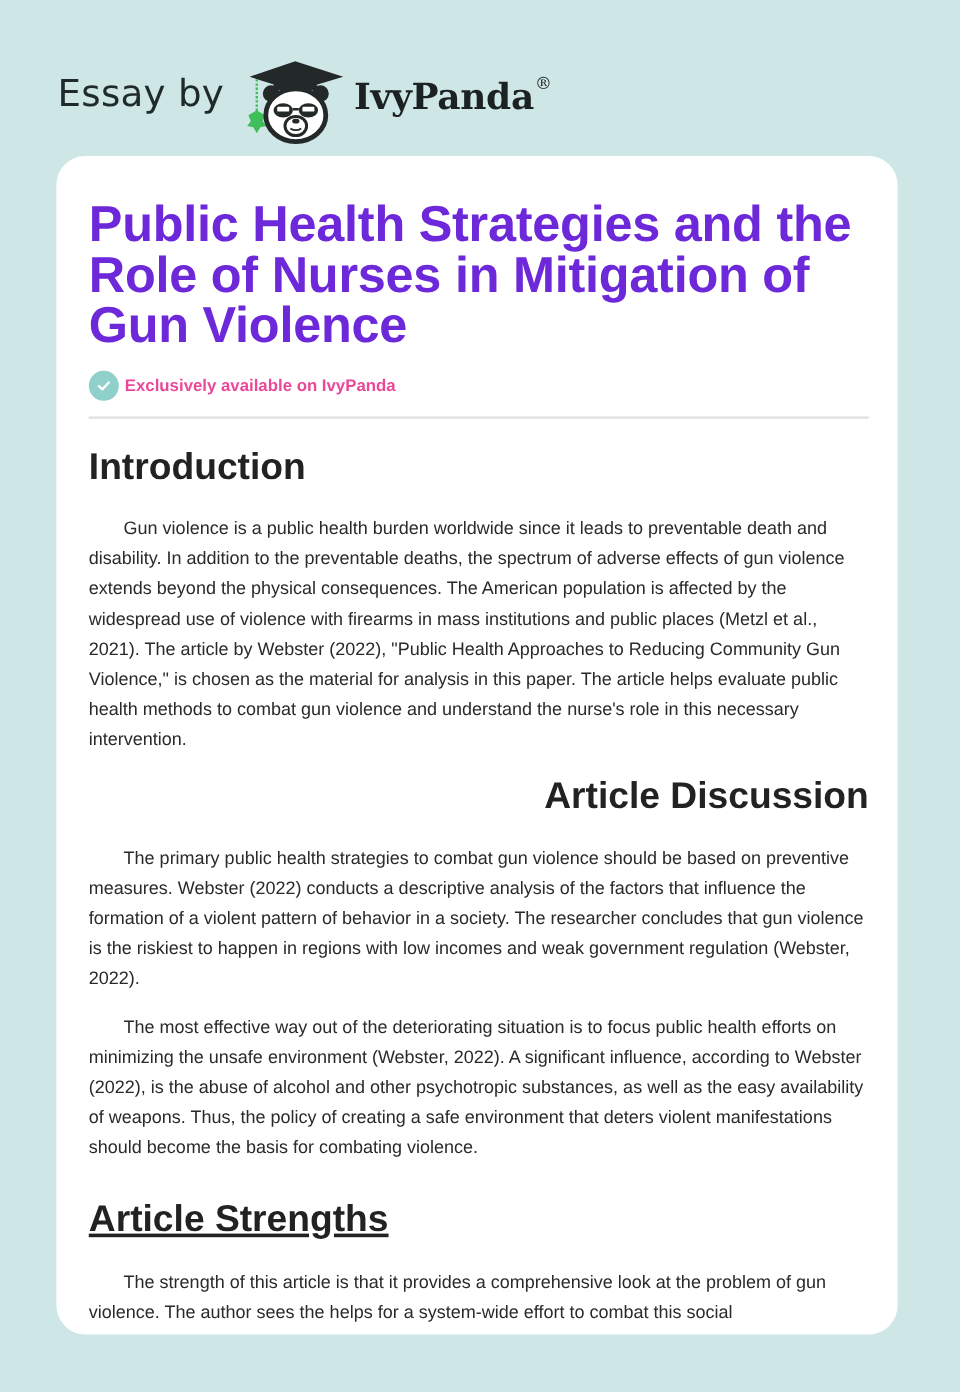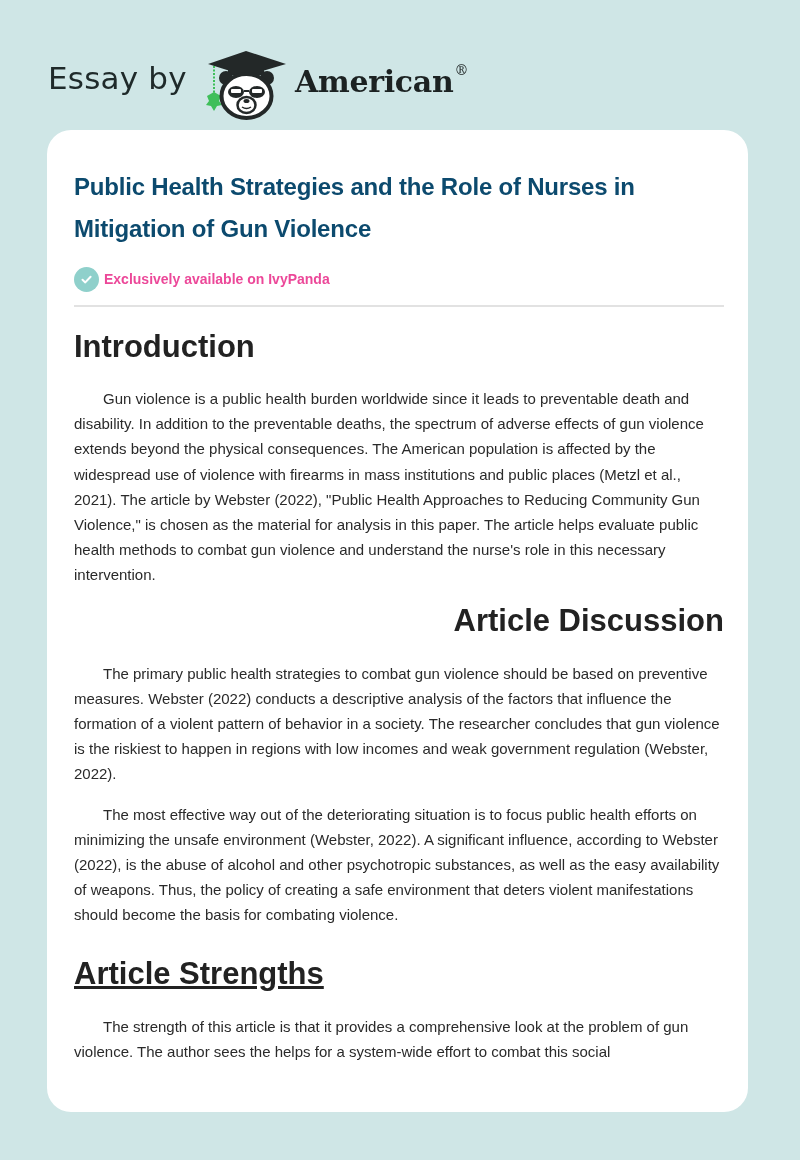--- a/index.html
+++ b/index.html
@@ -67,24 +67,24 @@
       overflow: hidden;
     }
     .card-inner {
       position: absolute;
       left: 27px;
       top: 36px;
       width: 650px;
     }
     h1.title {
       margin: 0;
-      font-size: 24px;
+      font-size: 42px;
       line-height: 42px;
       font-weight: bold;
-      color: #0c4a6e;
+      color: #6d28d9;
       letter-spacing: -0.2px;
     }
     .badge {
       display: flex;
       align-items: center;
       margin-top: 16px;
       height: 26px;
     }
     .badge-icon {
       width: 25px;
@@ -153,21 +153,21 @@
       <ellipse cx="57" cy="44" rx="8" ry="6" fill="#232828"></ellipse>
       <rect x="31" y="41" width="10" height="4" rx="1" fill="#ffffff"></rect>
       <rect x="52" y="41" width="10" height="4" rx="1" fill="#ffffff"></rect>
       <line x1="44" y1="43" x2="49" y2="43" stroke="#232828" stroke-width="2"></line>
 
       <ellipse cx="46.5" cy="57" rx="9" ry="8" fill="#ffffff" stroke="#232828" stroke-width="2.5"></ellipse>
       <ellipse cx="46.5" cy="53" rx="3" ry="2" fill="#232828"></ellipse>
       <path d="M42,59 Q46.5,62 51,59" fill="none" stroke="#232828" stroke-width="1.5"></path>
     </svg>
   </div>
-  <span class="logo-text"><span>American</span><sup>®</sup></span>
+  <span class="logo-text"><span>IvyPanda</span><sup>®</sup></span>
 </div>
 
 <div class="card">
   <div class="card-inner">
     <h1 class="title">Public Health Strategies and the Role of Nurses in Mitigation of Gun Violence</h1>
 
     <div class="badge">
       <span class="badge-icon">
         <svg width="13" height="13" viewBox="0 0 13 13">
           <path d="M2.5,6.8 L5.3,9.4 L10.6,3.8" fill="none" stroke="#ffffff" stroke-width="2" stroke-linecap="round" stroke-linejoin="round"></path>

